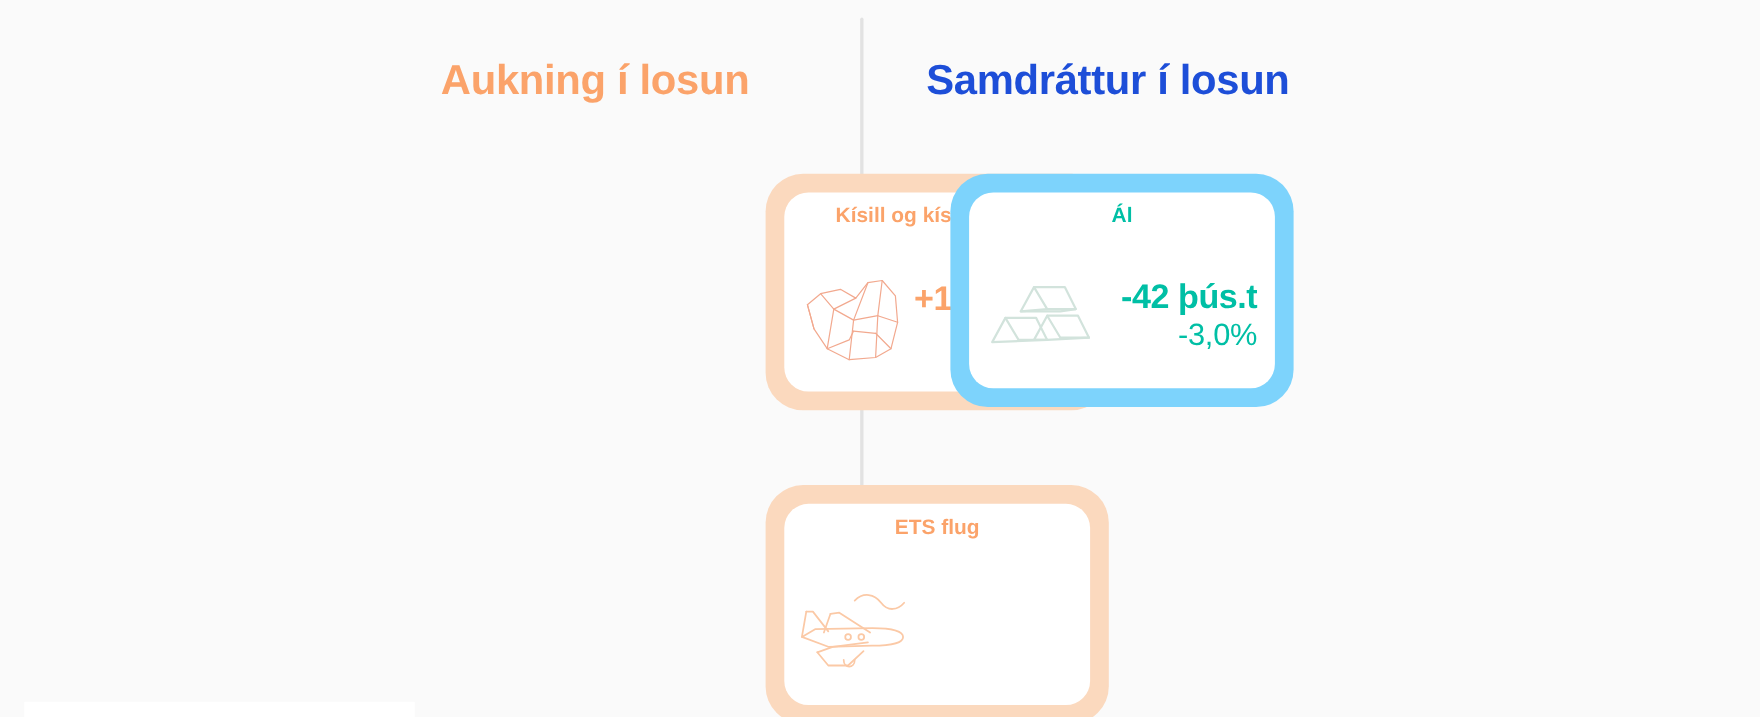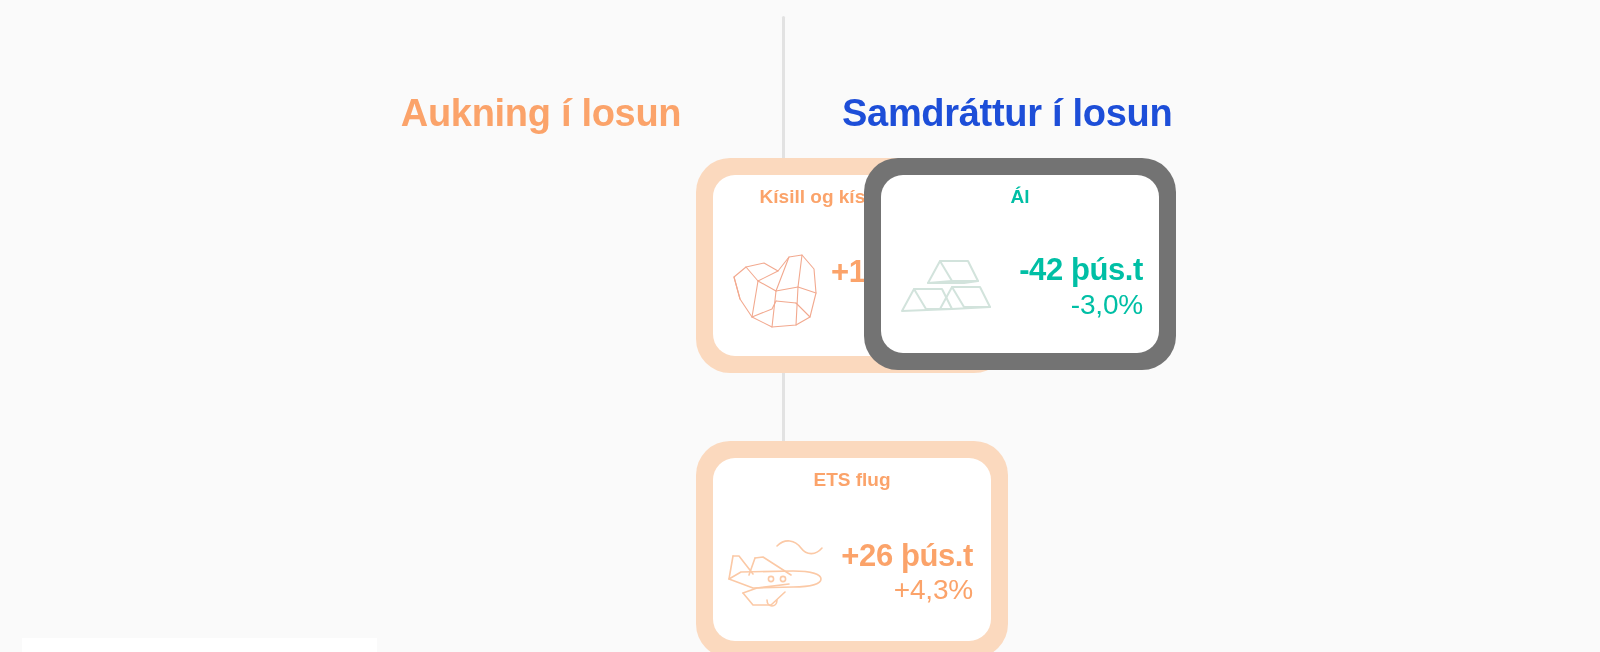--- a/index.html
+++ b/index.html
@@ -52,21 +52,20 @@
   }
   .column.increase { left: 300px; width: 482px; }
   .column.decrease { left: 800px; width: 800px; }
 
   .col-heading {
     font-size: 38px;
     font-weight: 700;
     letter-spacing: -0.3px;
     white-space: nowrap;
     line-height: 1;
-    margin-top: 40px;
   }
   .column.increase .col-heading {
     position: absolute;
     left: 0; top: 54px;
     width: 482px;
     text-align: center;
     color: #FBA36A;
   }
   .column.decrease .col-heading {
     position: absolute;
@@ -81,21 +80,21 @@
     box-sizing: border-box;
   }
   .card-inner {
     position: absolute;
     inset: 17px;
     background: #FFFFFF;
     border-radius: 22px;
     overflow: hidden;
   }
   .card.orange { background: #FBD9BE; }
-  .card.teal   { background: #737373; }
+  .card.teal   { background: #7dd3fc; }
 
   .card-title {
     position: absolute;
     left: 0; right: 0;
     top: 12px;
     text-align: center;
     font-size: 19px;
     font-weight: 700;
     line-height: 1;
   }
@@ -223,24 +222,20 @@
               <path d="M24 63 L38 58 L70 54"></path>
               <path d="M24 63 L34 75 L52 75 L66 62"></path>
 
               <path d="M48 70 C48 78, 58 78, 58 70"></path>
 
               <circle cx="52" cy="49" r="2.6"></circle>
               <circle cx="64" cy="49" r="2.6"></circle>
             </svg>
           </div>
 
-          <div class="card-values">
-            <div class="value-main">+26 þús.t</div>
-            <div class="value-sub">+4,3%</div>
-          </div>
 
         </div>
       </div>
     </div>
 
   </div>
 
   <div class="column decrease">
 
     <div class="col-heading">Samdráttur í losun</div>

